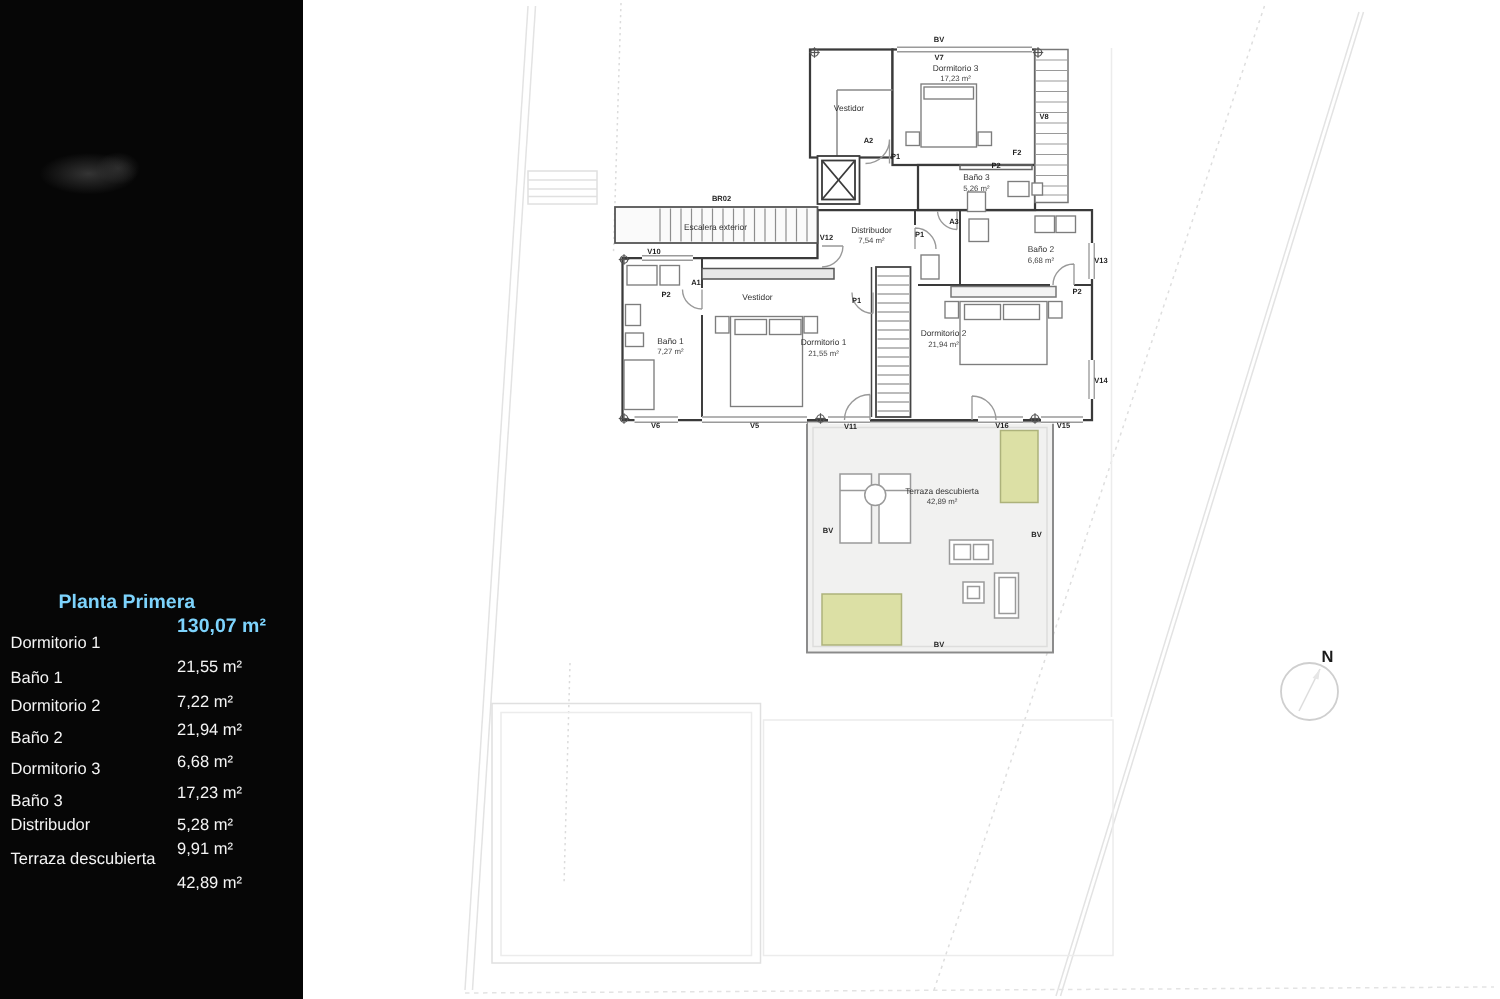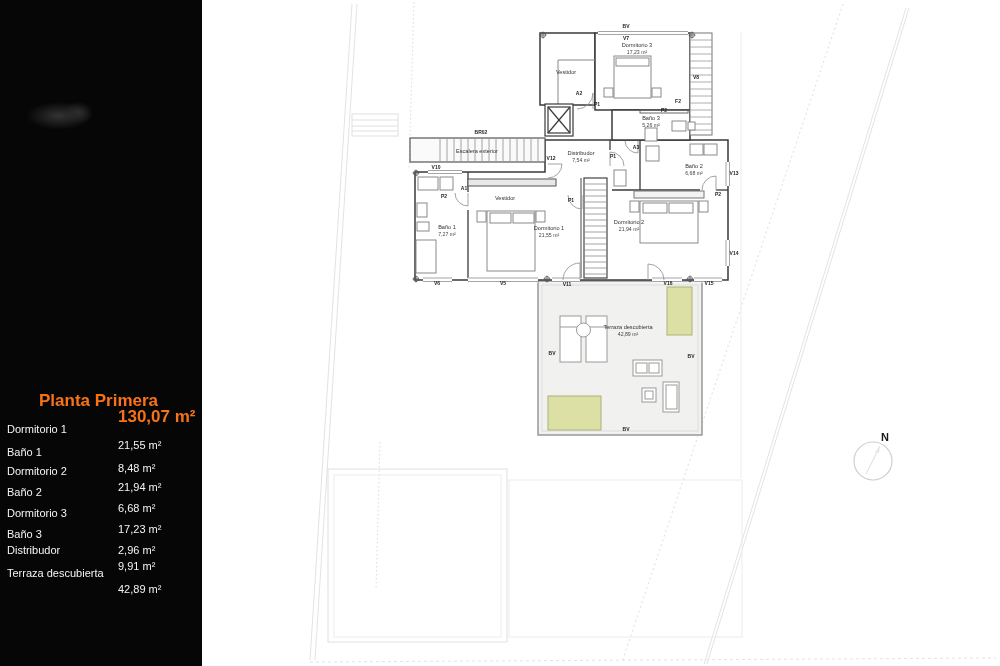--- a/index.html
+++ b/index.html
@@ -5,21 +5,21 @@
   html,body{margin:0;padding:0;}
   body{width:1000px;height:666px;position:relative;background:#ffffff;
        font-family:"Liberation Sans", sans-serif;overflow:hidden;}
   #plan-svg{position:absolute;left:0;top:0;}
   .sidebar{position:absolute;left:0;top:0;width:202px;height:666px;background:#060606;z-index:5;}
   .logo-mark{position:absolute;left:24px;top:96px;width:78px;height:36px;
      background:radial-gradient(60% 55% at 45% 55%, #343434 0%, rgba(0,0,0,0) 70%),
                 radial-gradient(25% 40% at 70% 45%, #2a2a2a 0%, rgba(0,0,0,0) 75%);}
   .srow{position:absolute;left:7px;right:6px;color:#f4f4f4;font-size:11px;line-height:13px;}
   .srow .val{position:absolute;left:111px;top:16px;}
-  .srow-title{font-size:17px;font-weight:bold;line-height:15px;color:#f97316;padding-left:32px;}
+  .srow-title{font-size:13px;font-weight:bold;line-height:15px;color:#7dd3fc;padding-left:32px;}
   .srow-title .val{left:111px;}
   svg text{font-family:"Liberation Sans", sans-serif;}
   .room-name{font-size:5.6px;fill:#333333;}
   .room-area{font-size:5.2px;fill:#444444;}
   .tag{font-size:5px;font-weight:bold;fill:#1f1f1f;}
   .north{font-size:11px;font-weight:bold;fill:#1a1a1a;}
 </style>
 </head>
 <body>
 
@@ -330,37 +330,37 @@
     <span>Planta Primera</span>
     <span class="val">130,07 m²</span>
   </div>
 
   <div class="srow" style="top:423px">
     <span>Dormitorio 1</span>
     <span class="val">21,55 m²</span>
   </div>
   <div class="srow" style="top:446px">
     <span>Baño 1</span>
-    <span class="val">8,48 m²</span>
+    <span class="val">7,22 m²</span>
   </div>
   <div class="srow" style="top:465px">
     <span>Dormitorio 2</span>
     <span class="val">21,94 m²</span>
   </div>
   <div class="srow" style="top:486px">
     <span>Baño 2</span>
     <span class="val">6,68 m²</span>
   </div>
   <div class="srow" style="top:507px">
     <span>Dormitorio 3</span>
     <span class="val">17,23 m²</span>
   </div>
   <div class="srow" style="top:528px">
     <span>Baño 3</span>
-    <span class="val">2,96 m²</span>
+    <span class="val">5,28 m²</span>
   </div>
   <div class="srow" style="top:544px">
     <span>Distribudor</span>
     <span class="val">9,91 m²</span>
   </div>
   <div class="srow" style="top:567px">
     <span>Terraza descubierta</span>
     <span class="val">42,89 m²</span>
   </div>
 </div>

